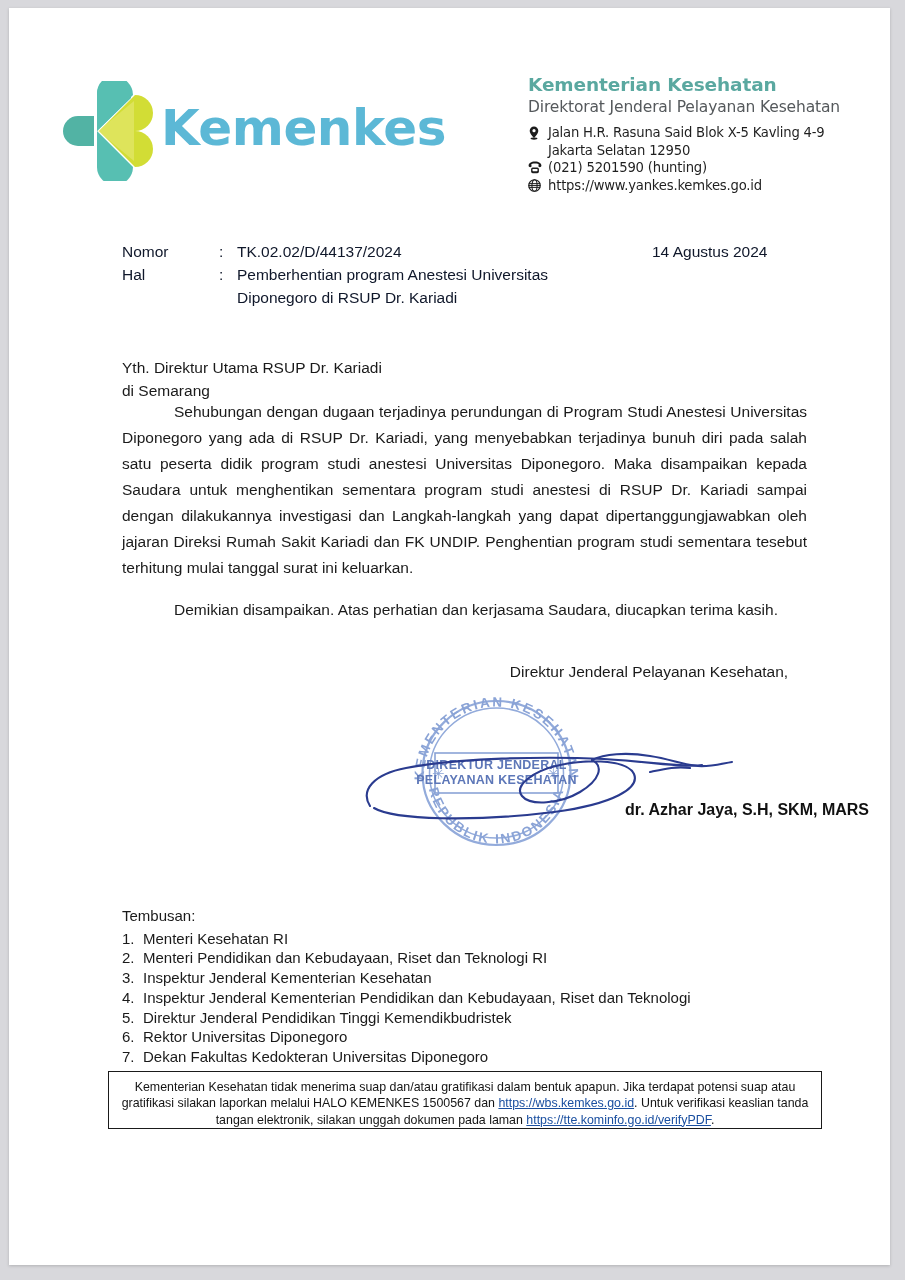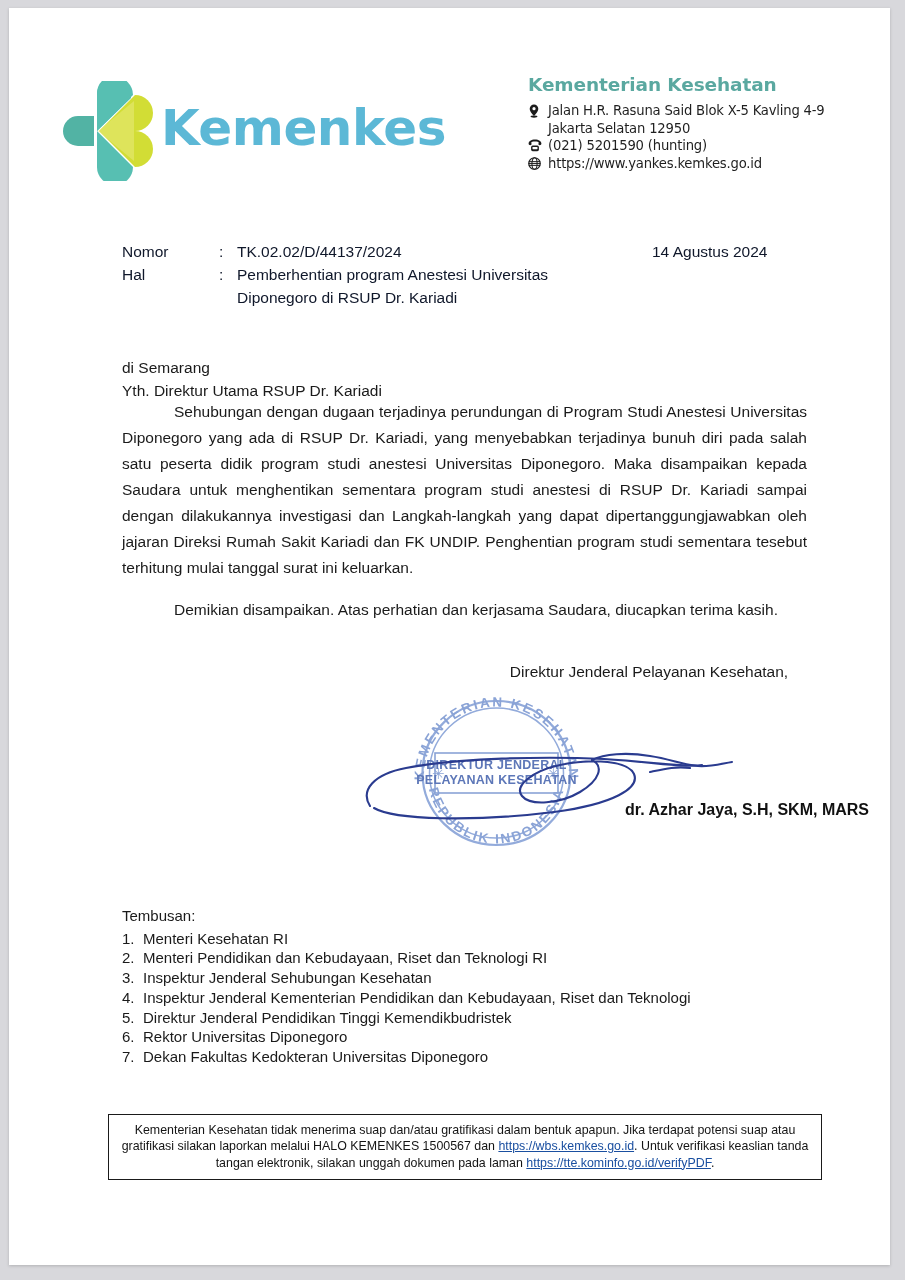--- a/index.html
+++ b/index.html
@@ -205,27 +205,26 @@
   .cc-item { display: flex; }
   .cc-num { width: 21px; }
 
   
   .notice {
     position: absolute;
     left: 99px;
     top: 1063px;
     width: 714px;
     border: 1.5px solid #1a1a1a;
-    padding: 7px 12px 8px 12px;
+    padding: 7px 12px 0 12px;
     box-sizing: border-box;
     font-size: 12.4px;
     line-height: 16.3px;
     color: #141414;
     text-align: center;
-    margin-top: 43px;
   }
   .notice a, .notice .lnk {
     color: #1a4fa0;
     text-decoration: underline;
   }
 </style>
 </head>
 <body>
 
 <div class="page">
@@ -246,20 +245,21 @@
 
         <path d="M38 50 L74 86 A18 18 0 0 0 74 50 Z" fill="#d2dd35"></path>
 
         <path d="M37 50 L73 20 L73 80 Z" fill="#e8e97a" opacity="0.55"></path>
       </svg>
       <div class="logo-text">Kemenkes</div>
     </div>
 
     <div class="org-block">
       <div class="org-title">Kementerian Kesehatan</div>
+      <div class="org-sub">Direktorat Jenderal Pelayanan Kesehatan</div>
 
       <div class="contact-list">
 
         <div class="contact-row">
           <span class="contact-ico">
             <svg width="12" height="14" viewBox="0 0 12 14">
               <path d="M6 0.5 A4.3 4.3 0 0 0 1.7 4.8 C1.7 8 6 12 6 12 C6 12 10.3 8 10.3 4.8 A4.3 4.3 0 0 0 6 0.5 Z" fill="#1c1c1c"></path>
               <circle cx="6" cy="4.7" r="1.6" fill="#fff"></circle>
               <ellipse cx="6" cy="12.6" rx="3.4" ry="1.1" fill="#1c1c1c"></ellipse>
             </svg>
@@ -313,22 +313,22 @@
       <span class="meta-value-wrap">Pemberhentian program Anestesi Universitas</span>
     </div>
     <div class="meta-row">
       <span class="meta-label"></span>
       <span class="meta-colon"></span>
       <span class="meta-value-wrap">Diponegoro di RSUP Dr. Kariadi</span>
     </div>
   </div>
 
   <div class="addressee">
+    <div>Yth. Direktur Utama RSUP Dr. Kariadi</div>
     <div>di Semarang</div>
-    <div>Yth. Direktur Utama RSUP Dr. Kariadi</div>
   </div>
 
   <div class="body-text">
     <p><span class="ind"></span><span>Sehubungan dengan dugaan terjadinya perundungan di Program Studi Anestesi Universitas Diponegoro yang ada di RSUP Dr. Kariadi, yang menyebabkan terjadinya bunuh diri pada salah satu peserta didik program studi anestesi Universitas Diponegoro. Maka disampaikan kepada Saudara untuk menghentikan sementara program studi anestesi di RSUP Dr. Kariadi sampai dengan dilakukannya investigasi dan Langkah-langkah yang dapat dipertanggungjawabkan oleh jajaran Direksi Rumah Sakit Kariadi dan FK UNDIP. Penghentian program studi sementara tesebut terhitung mulai tanggal surat ini keluarkan.</span></p>
     <p><span class="ind"></span><span>Demikian disampaikan. Atas perhatian dan kerjasama Saudara, diucapkan terima kasih.</span></p>
   </div>
 
   <div class="sign-block">
     <div class="sign-title">Direktur Jenderal Pelayanan Kesehatan,</div>
     <div class="sign-name">dr. Azhar Jaya, S.H, SKM, MARS</div>
@@ -368,21 +368,21 @@
     <div class="cc-item">
       <span class="cc-num">1.</span>
       <span>Menteri Kesehatan RI</span>
     </div>
     <div class="cc-item">
       <span class="cc-num">2.</span>
       <span>Menteri Pendidikan dan Kebudayaan, Riset dan Teknologi RI</span>
     </div>
     <div class="cc-item">
       <span class="cc-num">3.</span>
-      <span>Inspektur Jenderal Sehubungan Kesehatan</span>
+      <span>Inspektur Jenderal Kementerian Kesehatan</span>
     </div>
     <div class="cc-item">
       <span class="cc-num">4.</span>
       <span>Inspektur Jenderal Kementerian Pendidikan dan Kebudayaan, Riset dan Teknologi</span>
     </div>
     <div class="cc-item">
       <span class="cc-num">5.</span>
       <span>Direktur Jenderal Pendidikan Tinggi Kemendikbudristek</span>
     </div>
     <div class="cc-item">

